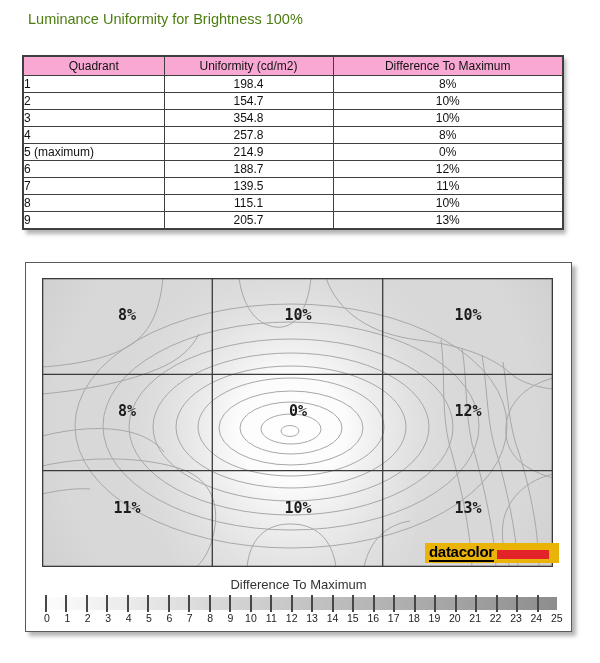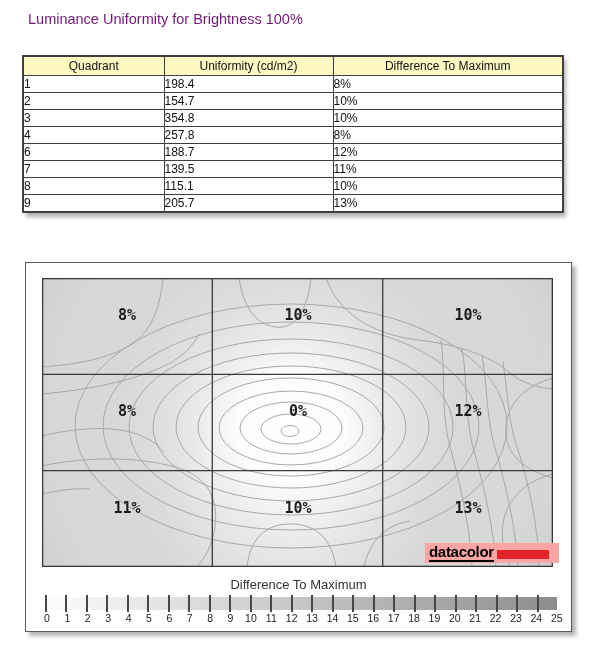--- a/index.html
+++ b/index.html
@@ -1,61 +1,61 @@
 <!DOCTYPE html>
 <html><head>
 <meta charset="utf-8">
 <style>
   html,body { margin:0; padding:0; background:#ffffff; }
   body { width:600px; height:663px; font-family:"Liberation Sans", sans-serif; }
   .page { position:relative; width:600px; height:663px; background:#ffffff; overflow:hidden; }
 
   .page-title {
     position:absolute; left:28px; top:9px;
-    font-size:14.5px; color:#701a75; line-height:20px;
+    font-size:14.5px; color:#4d7c0f; line-height:20px;
   }
 
   
   .table-wrap {
     position:absolute; left:22px; top:55px; width:540px;
     box-shadow:4px 4px 4px rgba(0,0,0,0.30);
   }
   table.lum {
     border-collapse:collapse; width:540px; table-layout:fixed;
     background:#ffffff; font-size:12px; color:#111111;
     border:2px solid #3f3f3f;
   }
   table.lum th, table.lum td {
     border:1px solid #3f3f3f; padding:0; overflow:hidden; white-space:nowrap;
   }
   table.lum th {
-    height:18px; font-weight:normal; text-align:center; background:#fef9c3; font-size:12px;margin-left:18px;
+    height:18px; font-weight:normal; text-align:center; background:#f9a8d4; font-size:12px;margin-left:18px;
   }
   table.lum td { height:16px; }
   td.cell-left  { text-align:left; padding-left:7px; }
-  td.cell-mid   { }
+  td.cell-mid   { text-align:center; }
 
   
   .panel {
     position:absolute; left:25px; top:262px; width:545px; height:368px;
     background:#ffffff; border:1px solid #5a5a5a;
     box-shadow:4px 4px 4px rgba(0,0,0,0.30);
   }
   .plot-svg { position:absolute; left:16px; top:15px; width:511px; height:289px; }
 
   .qlabel {
     position:absolute; transform:translate(-50%,-50%);
     font-family:"DejaVu Sans Mono", monospace; font-weight:bold;
     font-size:15px; color:#1b1b1b; letter-spacing:0px; white-space:nowrap;
   }
 
   
   .logo {
     position:absolute; left:399px; top:280px; width:134px; height:20px;
-    background:#fca5a5; display:flex; align-items:center; padding:0 2px 0 4px;
+    background:#eab308; display:flex; align-items:center; padding:0 2px 0 4px;
     box-sizing:border-box;
   }
   .logo-text {
     font-family:"Liberation Sans", sans-serif; font-weight:bold; font-size:15px;
     color:#000000; letter-spacing:-0.3px; line-height:16px;
     border-bottom:2px solid #000000; padding-bottom:0px;
   }
   .logo-red { width:52px; height:9px; margin-left:3px; margin-top:3px; }
 
   
@@ -112,20 +112,25 @@
         </tr>
         <tr>
           <td class="cell-left">3</td>
           <td class="cell-mid">354.8</td>
           <td class="cell-mid">10%</td>
         </tr>
         <tr>
           <td class="cell-left">4</td>
           <td class="cell-mid">257.8</td>
           <td class="cell-mid">8%</td>
+        </tr>
+        <tr>
+          <td class="cell-left">5 (maximum)</td>
+          <td class="cell-mid">214.9</td>
+          <td class="cell-mid">0%</td>
         </tr>
         <tr>
           <td class="cell-left">6</td>
           <td class="cell-mid">188.7</td>
           <td class="cell-mid">12%</td>
         </tr>
         <tr>
           <td class="cell-left">7</td>
           <td class="cell-mid">139.5</td>
           <td class="cell-mid">11%</td>

